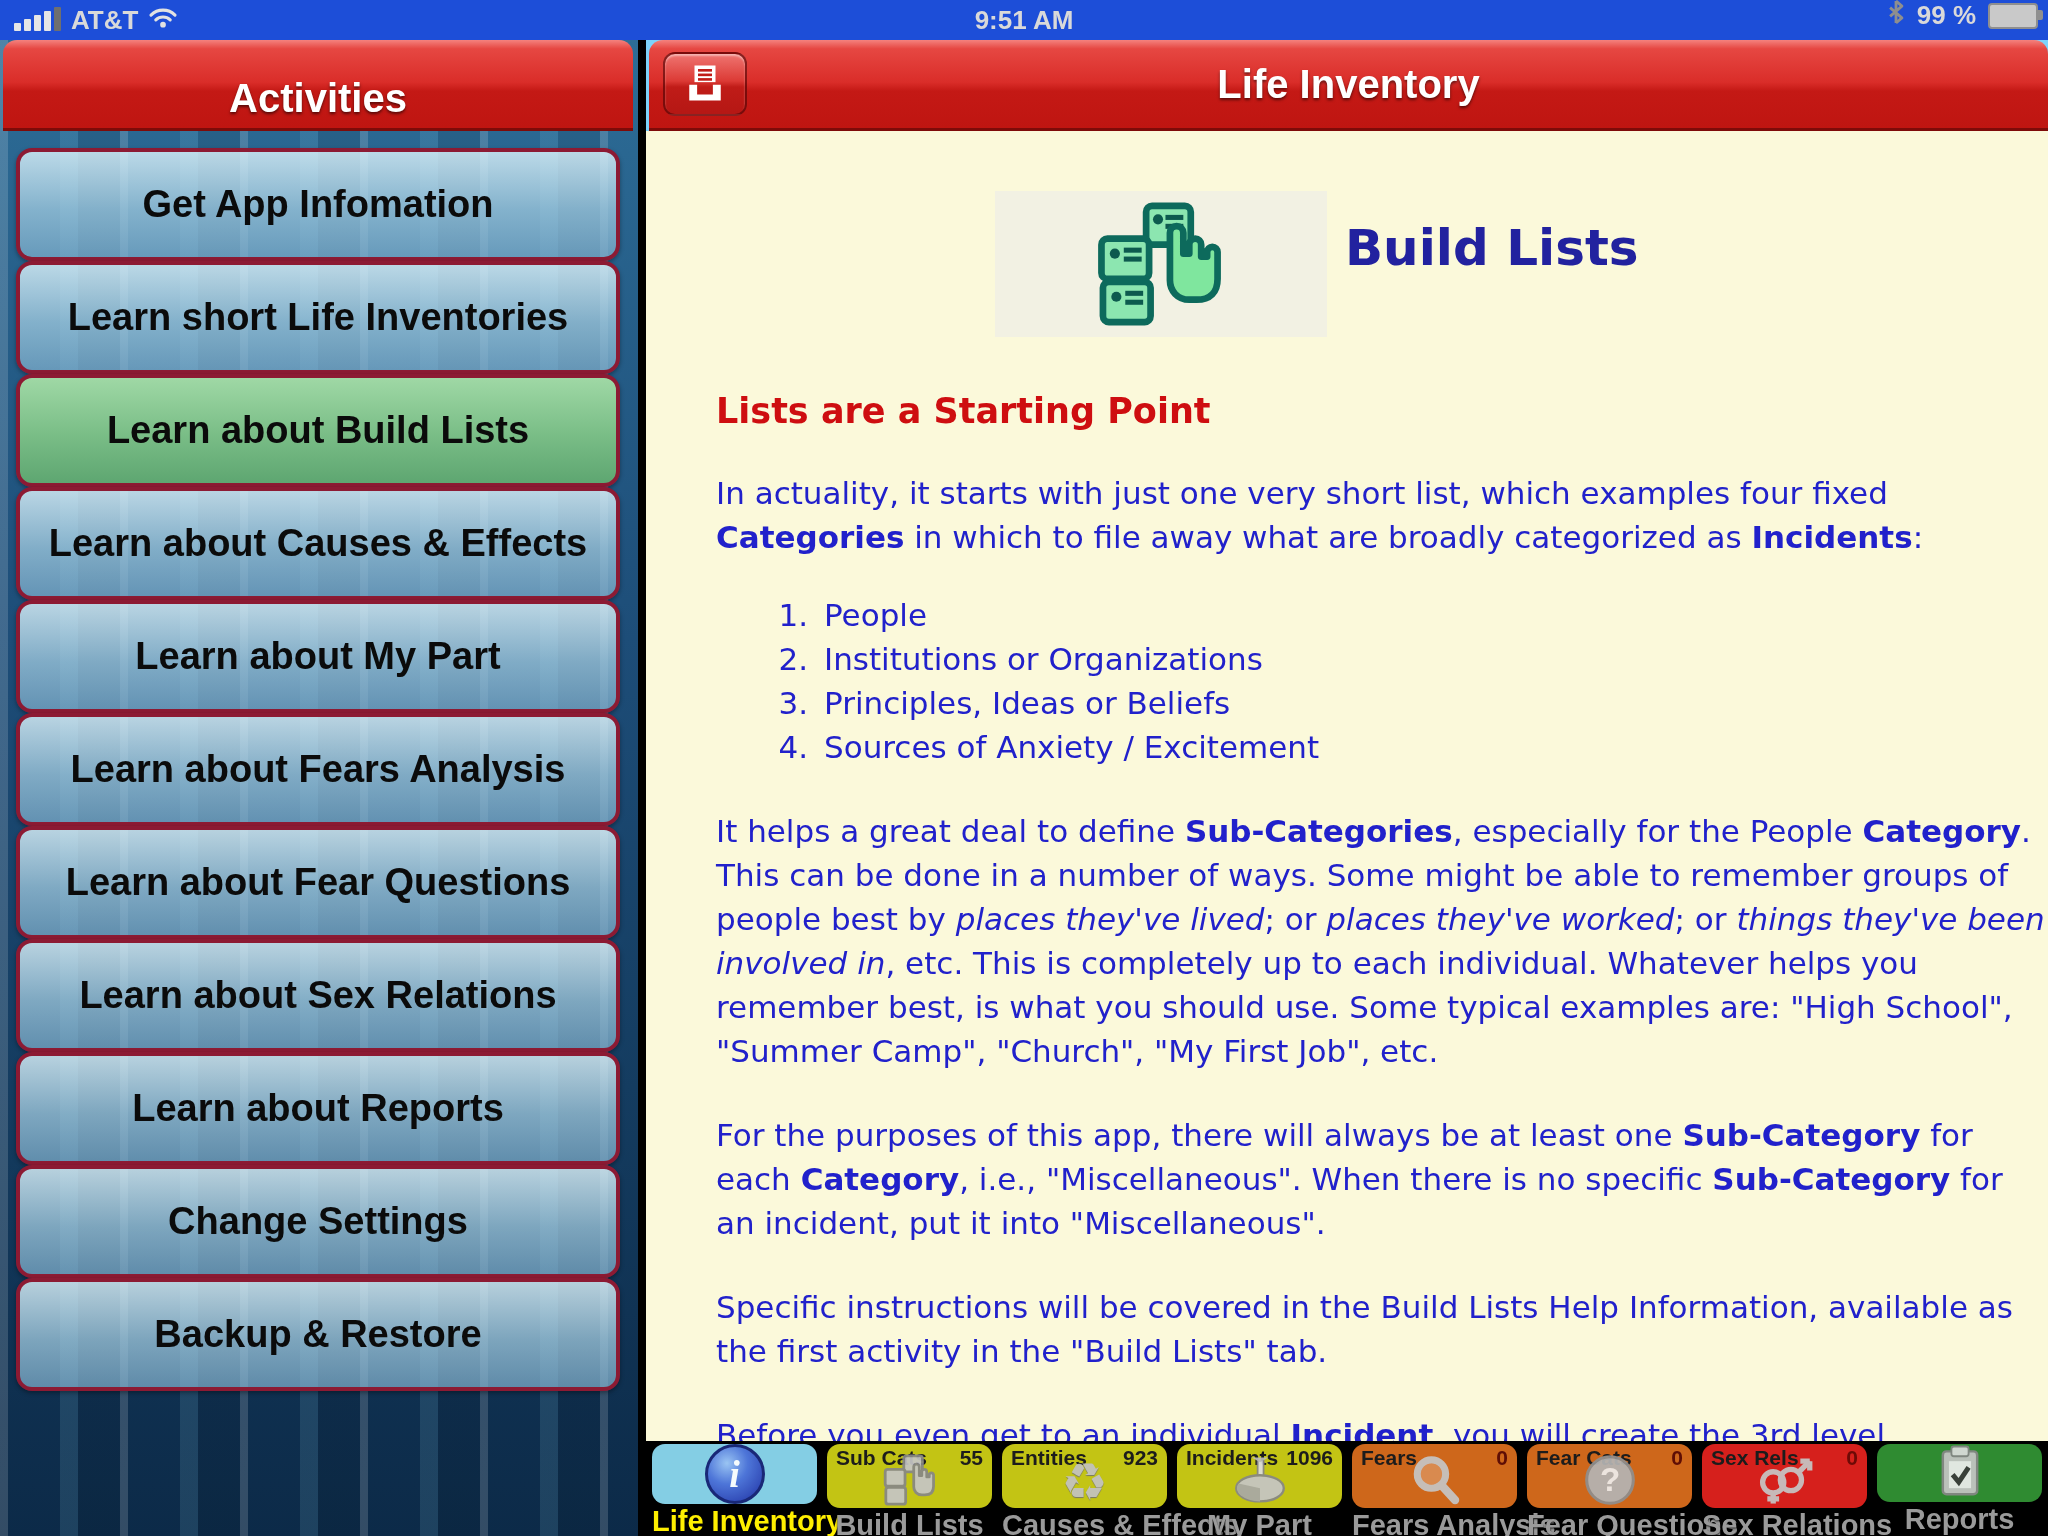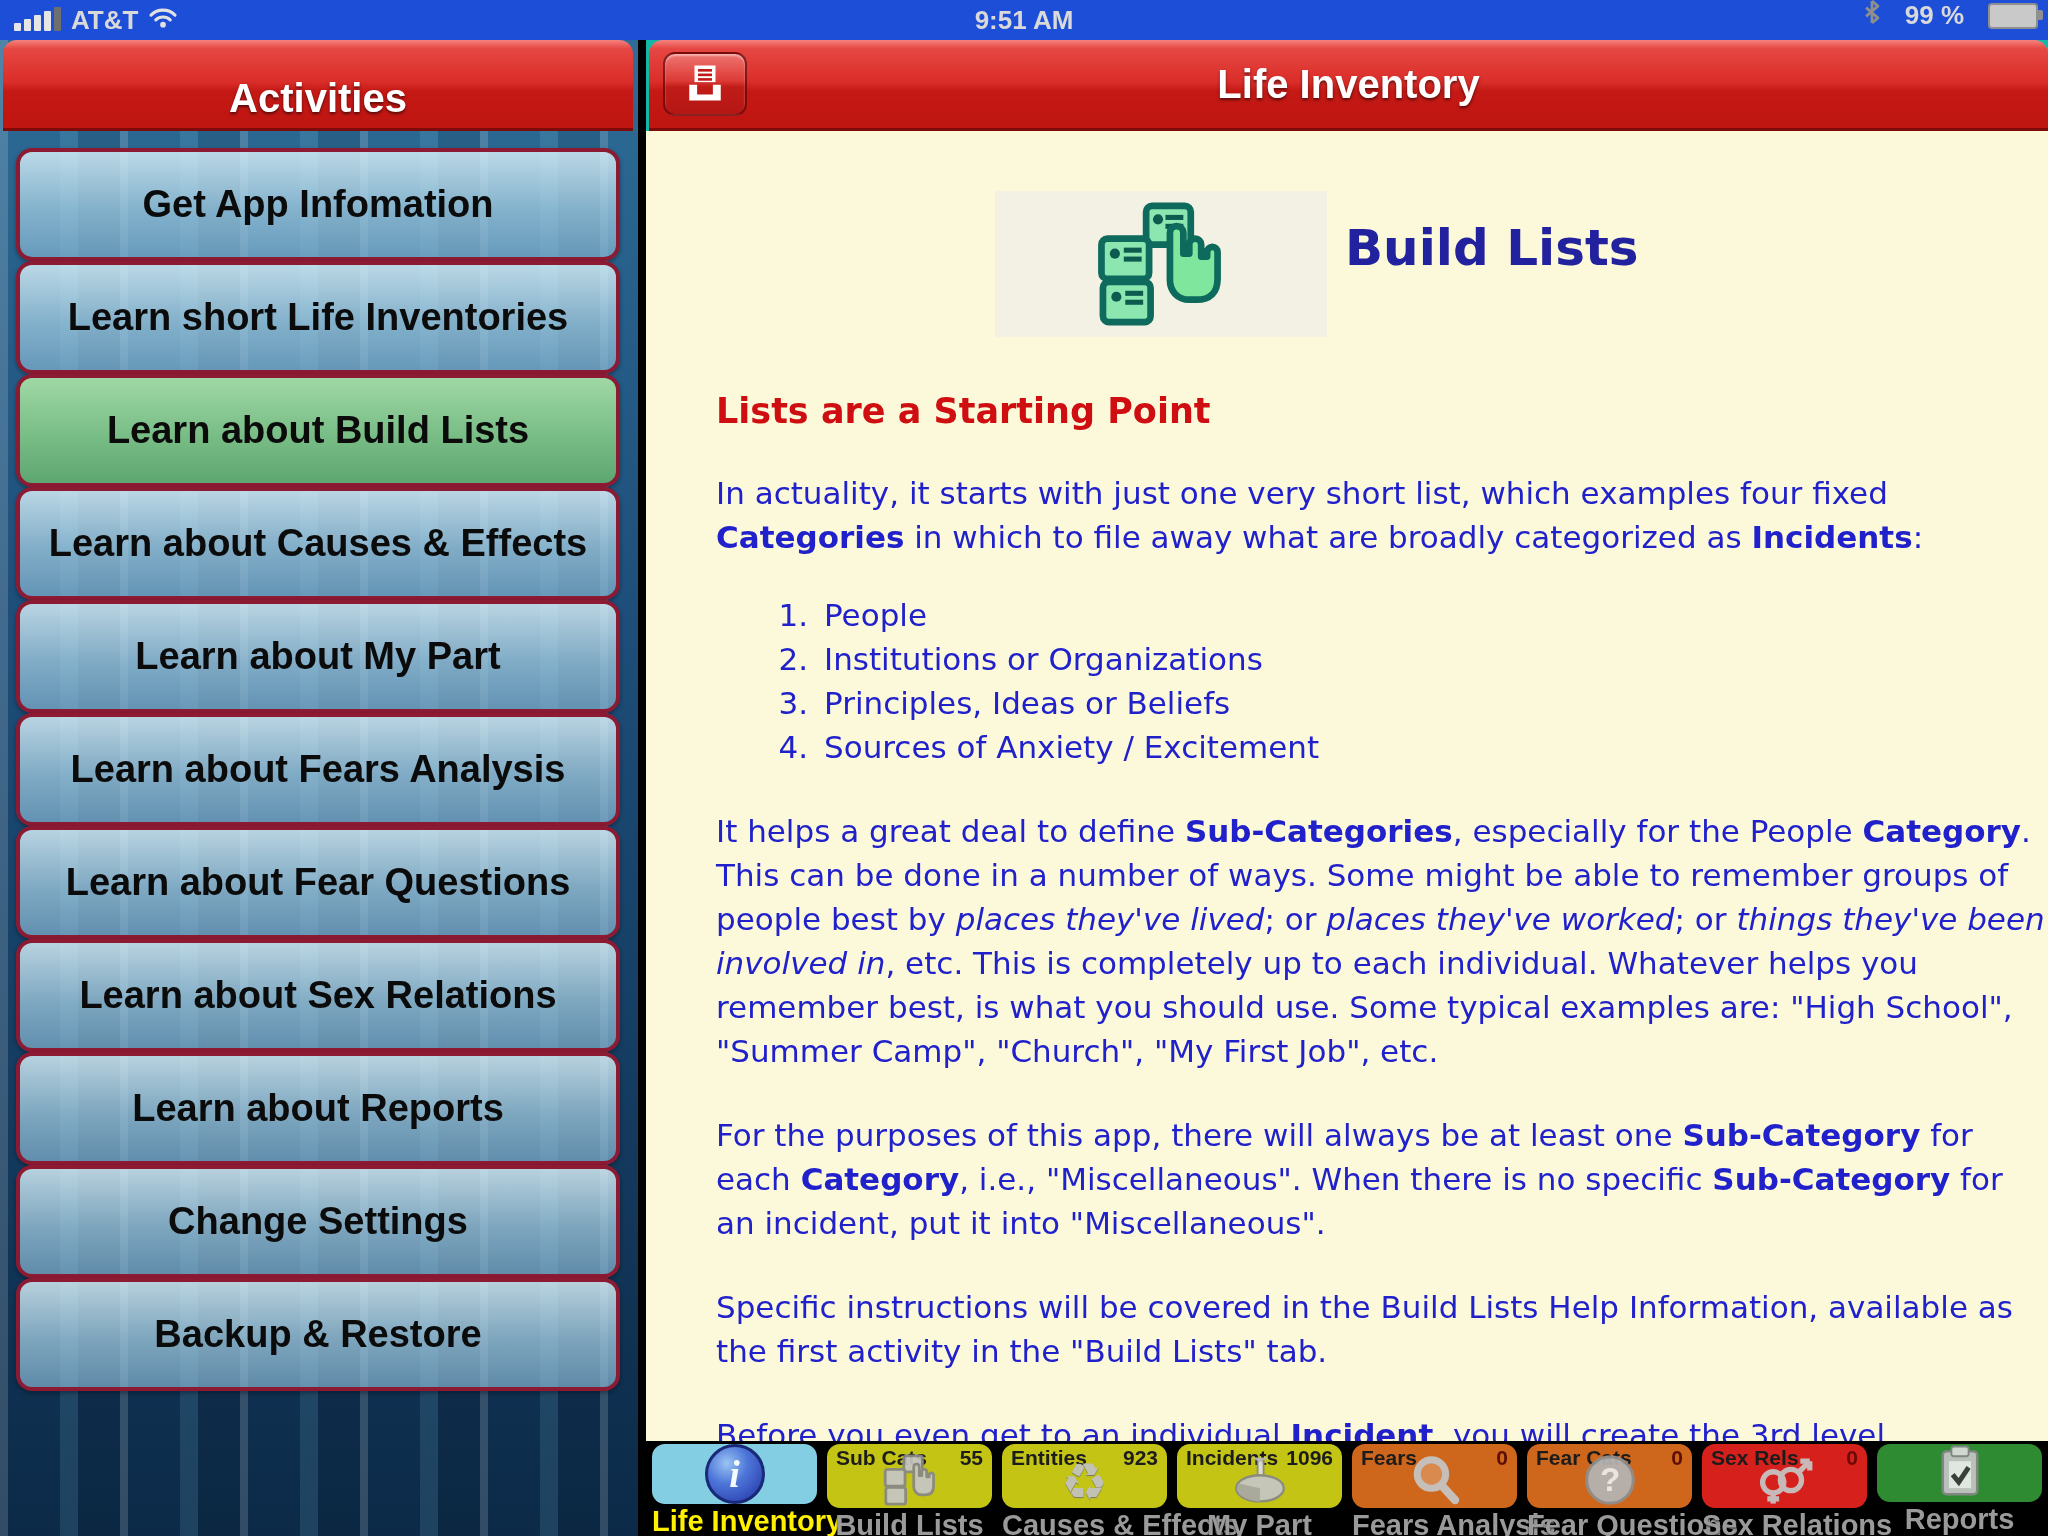--- a/index.html
+++ b/index.html
@@ -9,21 +9,21 @@
   
   .statusbar{position:absolute;top:0;left:0;width:2048px;height:40px;background:#1d4ed8;
              color:#d9d9d9;font-weight:bold;font-size:26px;}
   .sb-left{position:absolute;left:14px;top:0;height:40px;display:flex;align-items:center;gap:10px;}
   .sig{display:flex;align-items:flex-end;gap:3px;height:26px;padding-bottom:4px;}
   .sig i{display:block;width:7px;background:#e6e6e6;border-radius:1px;}
   .sig i:nth-child(1){height:8px}.sig i:nth-child(2){height:12px}
   .sig i:nth-child(3){height:16px}.sig i:nth-child(4){height:20px}
   .sig i:nth-child(5){height:24px;background:#6f6f6f;}
   .sb-center{position:absolute;left:0;right:0;top:0;height:40px;display:flex;align-items:center;justify-content:center;}
-  .sb-right{position:absolute;right:10px;top:0;height:31px;display:flex;align-items:center;gap:24px;}
+  .sb-right{position:absolute;right:10px;top:0;height:31px;display:flex;align-items:center;gap:12px;}
   .battery{position:relative;width:46px;height:22px;background:#c9c9c9;border:2px solid #8f8f8f;border-radius:4px;}
   .battery:after{content:"";position:absolute;right:-7px;top:5px;width:5px;height:10px;background:#8f8f8f;border-radius:0 2px 2px 0;}
 
   
   .sidebar{position:absolute;left:0;top:40px;width:638px;bottom:0;
     background:
       repeating-linear-gradient(90deg, rgba(255,255,255,.16) 0 8px, rgba(255,255,255,0) 8px 60px,
         rgba(140,210,235,.14) 60px 78px, rgba(0,0,0,.08) 78px 120px),
       linear-gradient(180deg,#2e709b 0%,#2d6d97 0%,#1d4d78 40%,#143c60 70%,#0c2a48 100%);}
   .side-header{position:absolute;top:0;left:3px;right:5px;height:88px;border-radius:14px 14px 0 0;
@@ -32,21 +32,21 @@
   .side-title{color:#fff;font-size:40px;font-weight:bold;text-shadow:0 2px 3px rgba(0,0,0,.55);margin-top:28px;}
   .side-buttons{position:absolute;top:108px;left:16px;right:18px;bottom:0;display:flex;
       flex-direction:column;}
   .side-btn{flex:0 0 105px;border:4px solid #8c1a33;border-radius:16px;
       background:linear-gradient(180deg,rgba(219,242,250,.82) 0%,rgba(163,205,226,.74) 55%,rgba(130,178,207,.70) 100%);
       display:flex;align-items:center;justify-content:center;
       font-size:38px;font-weight:bold;color:#0b0b0b;cursor:pointer;box-shadow:0 2px 4px rgba(0,0,0,.35);}
   .side-btn.selected{background:linear-gradient(180deg,#9fd8a5 0%,#79bd86 55%,#5ea671 100%);}
 
   
-  .main{position:absolute;left:646px;top:40px;right:0;bottom:0;background:#14b8a6;}
+  .main{position:absolute;left:646px;top:40px;right:0;bottom:0;background:#7dd3fc;}
   .main-header{position:absolute;top:0;left:3px;right:0;height:88px;border-radius:14px 14px 0 0;
       background:linear-gradient(180deg,#f4827e 0%,#e64742 10%,#da2d29 48%,#c41915 58%,#bf1511 100%);
       border-bottom:3px solid #7e0b09;}
   .main-title{position:absolute;left:0;right:0;top:0;height:88px;display:flex;align-items:center;justify-content:center;
       color:#fff;font-size:40px;font-weight:bold;text-shadow:0 2px 3px rgba(0,0,0,.55);}
   .print-btn{position:absolute;left:14px;top:12px;width:84px;height:64px;border:2px solid rgba(100,8,8,.75);
       border-radius:12px;background:linear-gradient(180deg,#ef7571 0%,#dc3a35 45%,#c01c18 55%,#b51714 100%);
       box-shadow:inset 0 2px 2px rgba(255,255,255,.45);display:flex;align-items:center;justify-content:center;cursor:pointer;}
 
   .content{position:absolute;top:91px;left:0;right:0;bottom:0;background:#fbf9da;overflow:hidden;}

